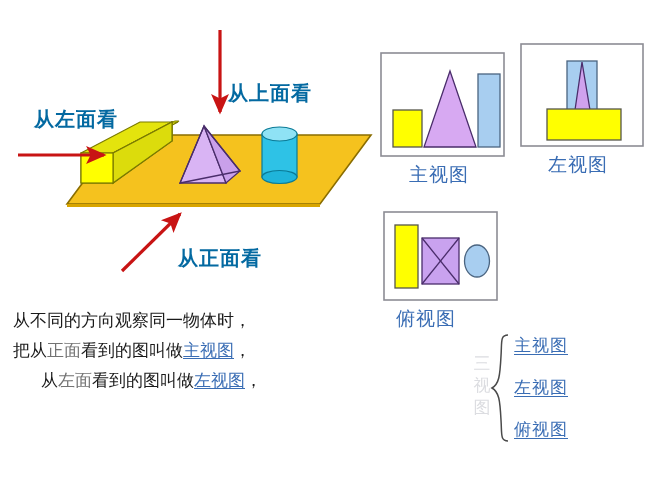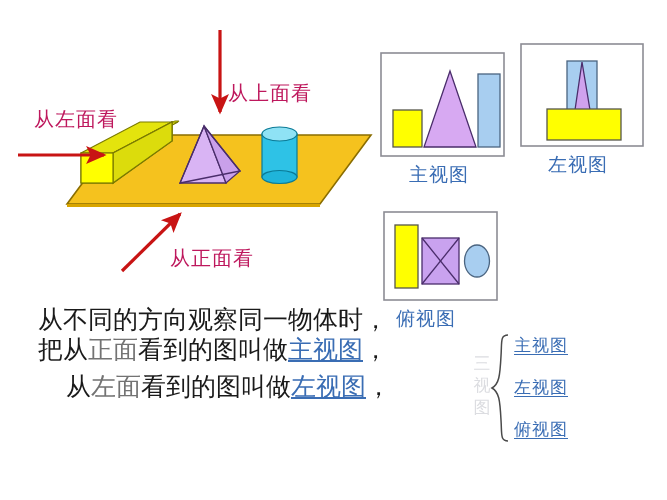--- a/index.html
+++ b/index.html
@@ -19,48 +19,49 @@
     left: 0; top: 0;
     width: 667px;
     height: 500px;
   }
 
   
   .abs { position: absolute; }
 
   
   .ghost-label {
-    color: #be185d;
+    color: #0369a1;
     font-size: 20px;
     letter-spacing: 1px;
     white-space: nowrap;
     font-family: "DejaVu Sans", "Liberation Sans", sans-serif;
+    font-weight: bold;
   }
 
   
   .view-caption {
     color: #3a6db4;
     font-size: 19px;
     letter-spacing: 1px;
     white-space: nowrap;
   }
 
   
   #body-text {
     position: absolute;
-    left: 38px;
+    left: 13px;
     top: 305px;
     width: 340px;
-    font-size: 25px;
+    font-size: 17px;
     line-height: 30px;
     color: #1a1a1a;
     letter-spacing: 0px;
   }
   #body-text .ln { white-space: nowrap; display: block; }
-  #body-text .ln.indent { padding-left: 28px; margin-top: 7px; }
+  #body-text .ln.indent { padding-left: 28px; }
   .dim { color: #737373; }
   .term {
     color: #3a6db4;
     text-decoration: underline;
     text-decoration-color: #3a6db4;
     text-underline-offset: 2px;
   }
 
   
   #legend {
@@ -102,21 +103,21 @@
   }
 
   
   #cap-front { position: absolute; left: 409px; top: 162px; }
   #cap-side  { position: absolute; left: 548px; top: 152px; }
   #cap-top   { position: absolute; left: 396px; top: 306px; }
 
   
   #lbl-left  { position: absolute; left: 34px;  top: 106px; }
   #lbl-top   { position: absolute; left: 228px; top: 80px;  }
-  #lbl-front { position: absolute; left: 170px; top: 245px; }
+  #lbl-front { position: absolute; left: 178px; top: 245px; }
 </style>
 </head>
 <body>
 
 <div id="stage">
 
   <svg class="abs" style="left:0px; top:0px;" width="380" height="300" viewBox="0 0 380 300">
 
     <polygon points="118,135 371,135 320,204 67,204" fill="#f5c21e" stroke="#8a6d00" stroke-width="1.6"></polygon>
 

